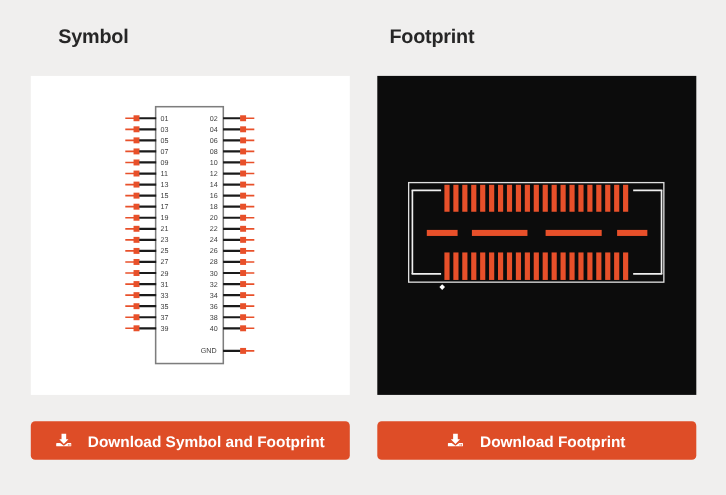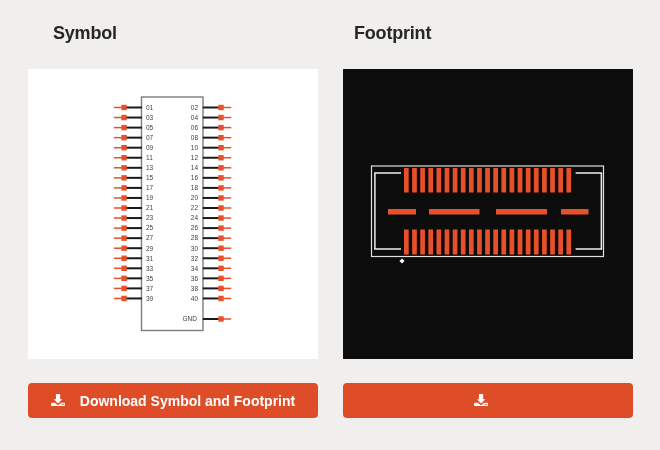--- a/index.html
+++ b/index.html
@@ -244,12 +244,13 @@
     <span>Download Symbol and Footprint</span>
   </div>
 <div class="btn" style="left:343px;">
     <svg width="14" height="12" viewBox="0 0 14.2 12">
       <rect x="0" y="8.7" width="14.2" height="3.3" rx="0.8" fill="#fff"></rect>
       <polygon points="3.1,8.4 11.2,8.4 7.15,11.3" fill="#de4d27"></polygon>
       <path d="M5.0 0 h4.3 v5.2 h2.1 L7.15 9.6 2.9 5.2 h2.1 z" fill="#fff"></path>
       <circle cx="11.35" cy="10.55" r="0.55" fill="#de4d27"></circle>
       <circle cx="12.8" cy="10.55" r="0.55" fill="#de4d27"></circle>
     </svg>
+    <span>Download Footprint</span>
   </div>
 </body></html>

